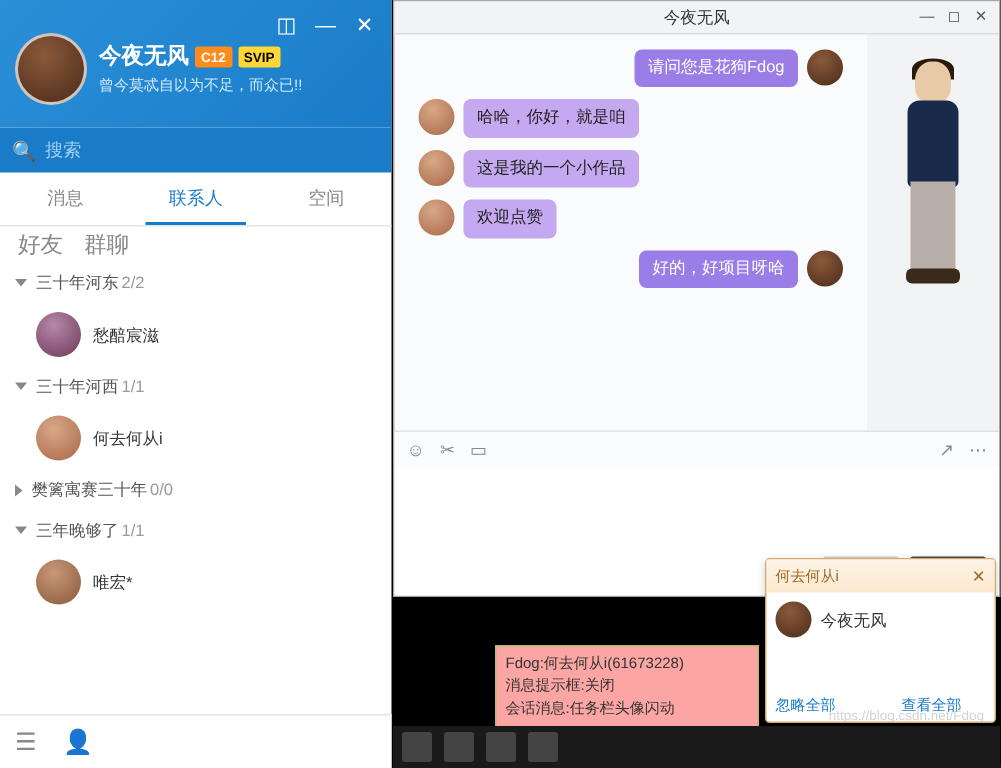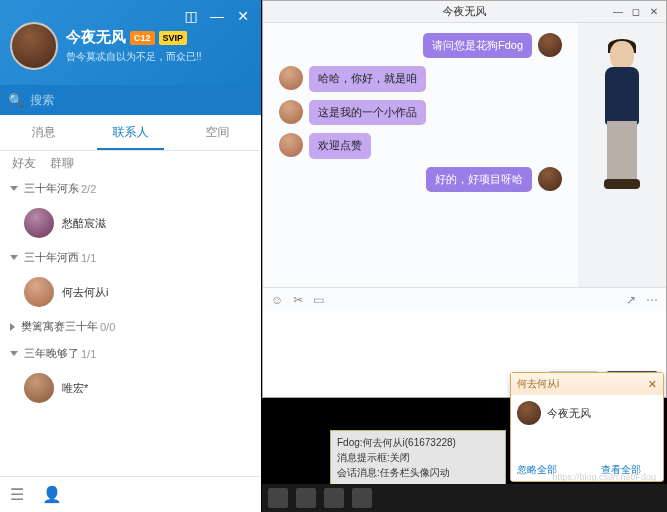--- a/index.html
+++ b/index.html
@@ -18,21 +18,21 @@
 .badge-yellow { background: #ffd633; color: #000; }
 .lp-signature { position: absolute; left: 66px; top: 50px; color: #d0e8f8; font-size: 10px; text-align: center; }
 .lp-search { height: 30px; background: #1a7cc8; display: flex; align-items: center; padding: 0 8px; }
 .lp-search .icon { color: #a0d0f0; margin-right: 6px; font-size: 13px; }
 .lp-search input { background: transparent; border: none; outline: none; color: #0f172a; font-size: 12px; flex: 1; }
 .lp-search input::placeholder { color: #a0d0f0; }
 .lp-tabs { height: 36px; display: flex; border-bottom: 1px solid #e5e5e5; }
 .lp-tab { flex: 1; display: flex; align-items: center; justify-content: center; font-size: 12px; color: #888; cursor: pointer; position: relative; }
 .lp-tab.active { color: #1a7cc8; }
 .lp-tab.active::after { content: ""; position: absolute; bottom: 0; left: 10px; right: 10px; height: 2px; background: #1a7cc8; }
-.lp-subtabs { height: 24px; display: flex; align-items: center; gap: 14px; padding: 0 12px; font-size: 12px; color: #888; }
+.lp-subtabs { height: 24px; display: flex; align-items: center; gap: 14px; padding: 0 12px; font-size: 15px; color: #888; }
 .lp-contacts { overflow-y: auto; height: calc(100% - 85px - 30px - 36px - 24px - 36px); }
 .lp-group { display: flex; align-items: center; padding: 6px 10px; font-size: 11px; color: #555; cursor: pointer; }
 .lp-arrow { display: inline-block; width: 0; height: 0; margin-right: 6px; }
 .arrow-down { border-left: 4px solid transparent; border-right: 4px solid transparent; border-top: 5px solid #888; }
 .arrow-right { border-top: 4px solid transparent; border-bottom: 4px solid transparent; border-left: 5px solid #888; }
 .lp-count { margin-left: 2px; color: #999; }
 .lp-contact { display: flex; align-items: center; padding: 6px 10px 6px 24px; cursor: pointer; }
 .c-avatar { width: 30px; height: 30px; border-radius: 50%; margin-right: 8px; flex-shrink: 0; }
 .c-name { font-size: 11px; color: #333; }
 .lp-bottom { position: absolute; bottom: 0; left: 0; width: 261px; height: 36px; background: #fff; border-top: 1px solid #e5e5e5; display: flex; align-items: center; padding: 0 10px; gap: 18px; }
@@ -72,21 +72,21 @@
 .notif { position: absolute; left: 510px; top: 372px; width: 154px; height: 110px; background: #fff; border: 1px solid #d8a868; border-radius: 3px; box-shadow: 0 2px 6px rgba(0,0,0,0.2); }
 .notif-header { height: 22px; background: linear-gradient(#fef4e8, #fce8d0); display: flex; align-items: center; padding: 0 6px; justify-content: space-between; font-size: 10px; color: #a06828; }
 .notif-close { cursor: pointer; font-size: 11px; }
 .notif-body { padding: 6px; display: flex; align-items: center; gap: 6px; }
 .notif-avatar { width: 24px; height: 24px; border-radius: 50%; background: radial-gradient(circle at 40% 30%, #8a5a3a, #4a2a1a); }
 .notif-name { font-size: 11px; color: #333; }
 .notif-footer { position: absolute; bottom: 4px; left: 6px; right: 22px; display: flex; justify-content: space-between; font-size: 10px; }
 .notif-footer span { color: #1a7cc8; cursor: pointer; }
 
 
-.tooltip { position: absolute; left: 330px; top: 430px; width: 176px; background: #e5e5e5; border: 1px solid #b8b868; padding: 4px 6px; font-size: 10px; color: #333; line-height: 1.5; box-shadow: 0 1px 3px rgba(0,0,0,0.2); }
+.tooltip { position: absolute; left: 330px; top: 430px; width: 176px; background: #fca5a5; border: 1px solid #b8b868; padding: 4px 6px; font-size: 10px; color: #333; line-height: 1.5; box-shadow: 0 1px 3px rgba(0,0,0,0.2); }
 
 
 .taskbar { position: absolute; left: 262px; bottom: 0; width: 405px; height: 28px; background: #1a1a1a; display: flex; align-items: center; padding: 0 6px; gap: 8px; }
 .tb-icon { width: 20px; height: 20px; background: #444; border-radius: 2px; }
 
 
 .watermark { position: absolute; right: 6px; bottom: 30px; font-size: 9px; color: rgba(180,180,180,0.6); }
 
 
 .av1 { background: radial-gradient(circle at 40% 30%, #b888a8, #6a3858); }

